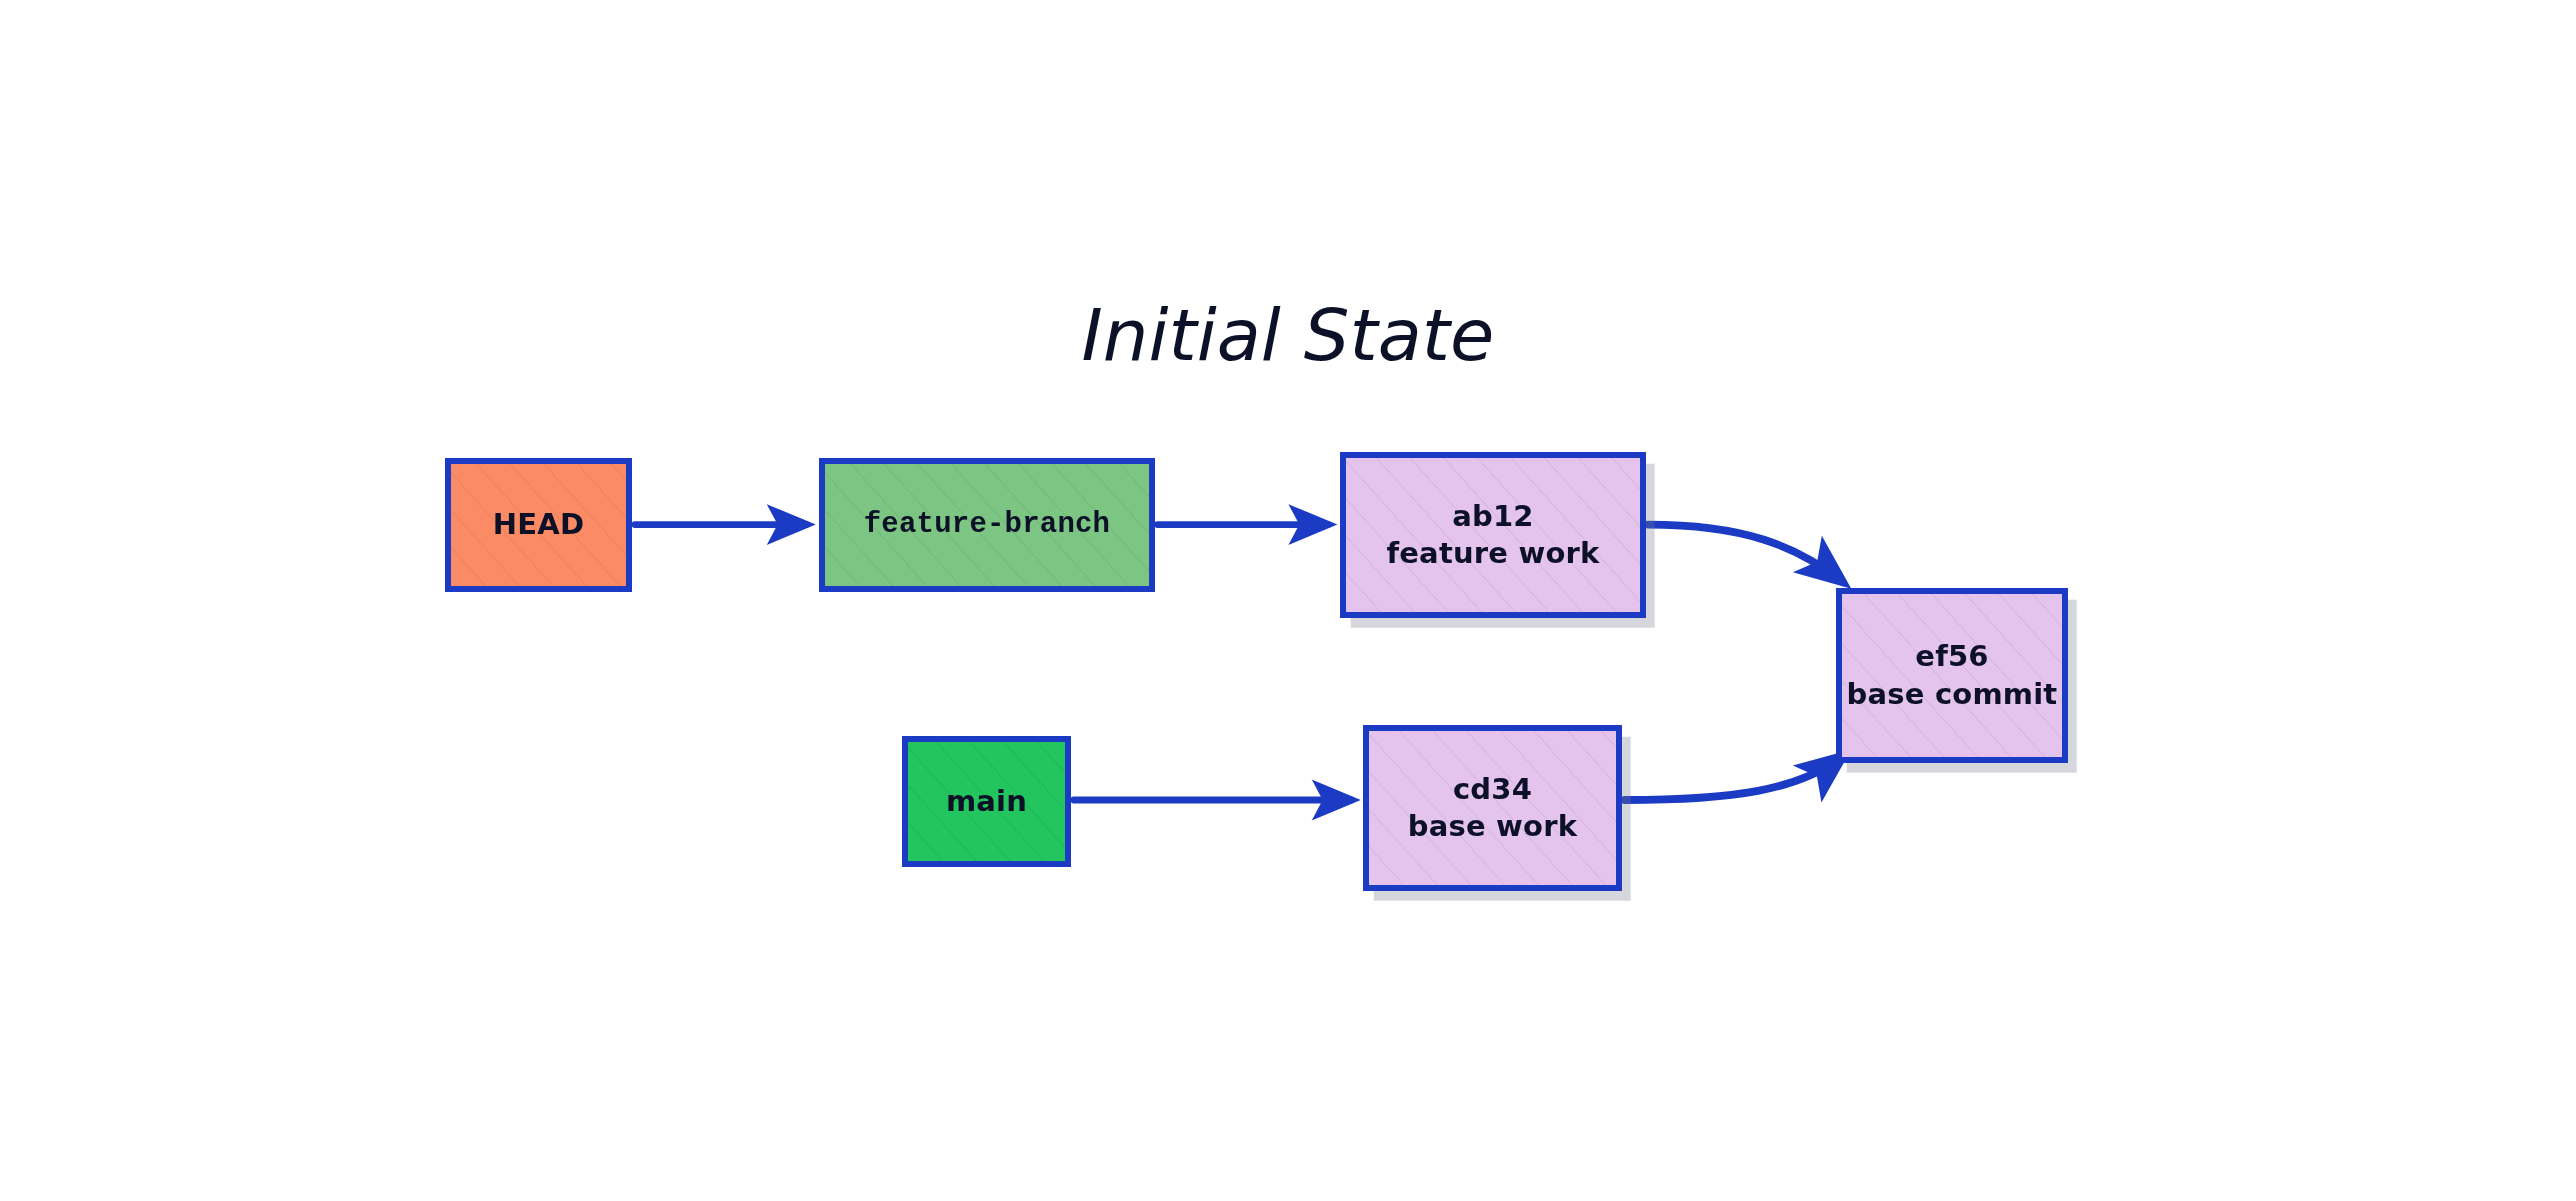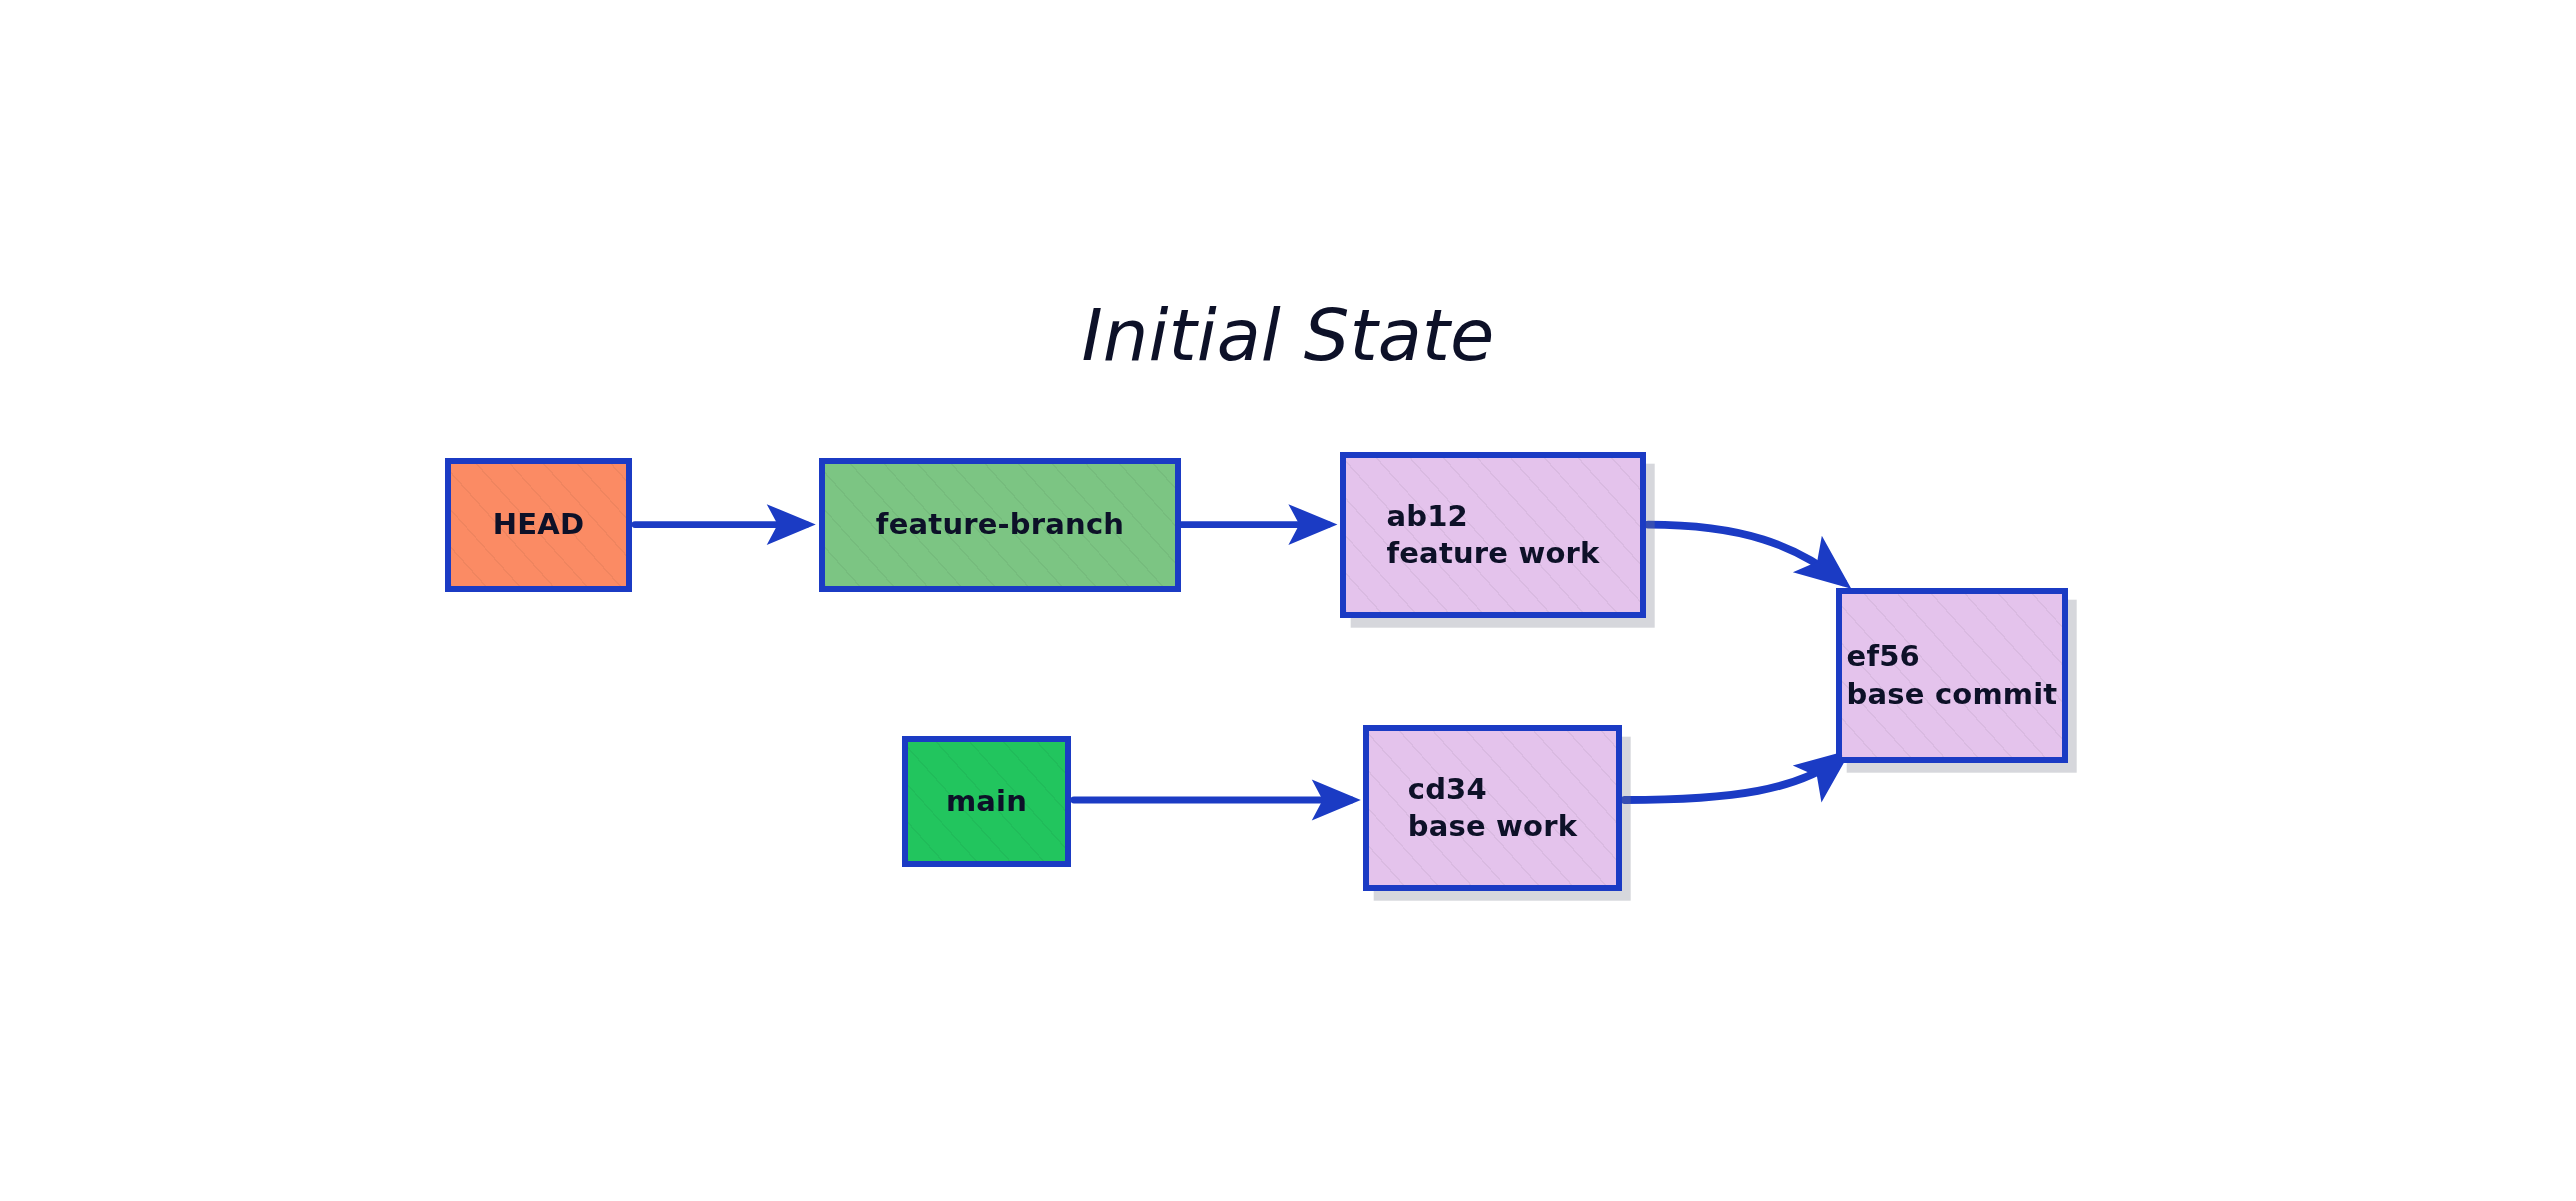--- a/index.html
+++ b/index.html
@@ -19,21 +19,21 @@
     inset: 0;
     width: 2576px;
     height: 1201px;
   }
   .node {
     position: absolute;
     box-sizing: border-box;
     display: flex;
     align-items: center;
     justify-content: center;
-    text-align: left;
+    text-align: center;
     border: 6.8px solid #1b3bc4;
     color: #0d1128;
     font-family: "DejaVu Sans", sans-serif;
     font-weight: 700;
     font-size: 29px;
     line-height: 1.28;
     letter-spacing: 0.2px;
     white-space: pre-line;
     user-select: none;
   }
@@ -85,21 +85,21 @@
 
   <path d="M1103,822 L1388,822" stroke="#1b3bc4" stroke-width="7" fill="none" stroke-linecap="round" marker-end="url(#arrowhead)"></path>
 
   <path d="M1669,822 C1780,822 1848,812 1893,777" stroke="#1b3bc4" stroke-width="8" fill="none" stroke-linecap="round" marker-end="url(#arrowhead)"></path>
 </svg>
 
 <div class="node node-head" id="node-head" style="left: 445px; top: 458px; width: 187px; height: 134px; background: rgb(251, 139, 100);">
   <span class="node-label">HEAD</span>
 </div>
 
-<div class="node node-branch" id="node-feature-branch" style="left: 819px; top: 458px; width: 362px; height: 134px; background: rgb(124, 197, 131);">
+<div class="node node-branch" id="node-feature-branch" style="left: 819px; top: 458px; width: 336px; height: 134px; background: rgb(124, 197, 131); font-family: Liberation Mono, monospace;">
   <span class="node-label">feature-branch</span>
 </div>
 
 <div class="node node-commit" id="node-ab12" style="left: 1340px; top: 444px; width: 306px; height: 166px; background: rgb(228, 195, 236);">
   <span class="node-label">ab12
 feature work</span>
 </div>
 
 <div class="node node-branch" id="node-main" style="left: 902px; top: 736px; width: 169px; height: 131px; background: #22c55e;">
   <span class="node-label">main</span>

